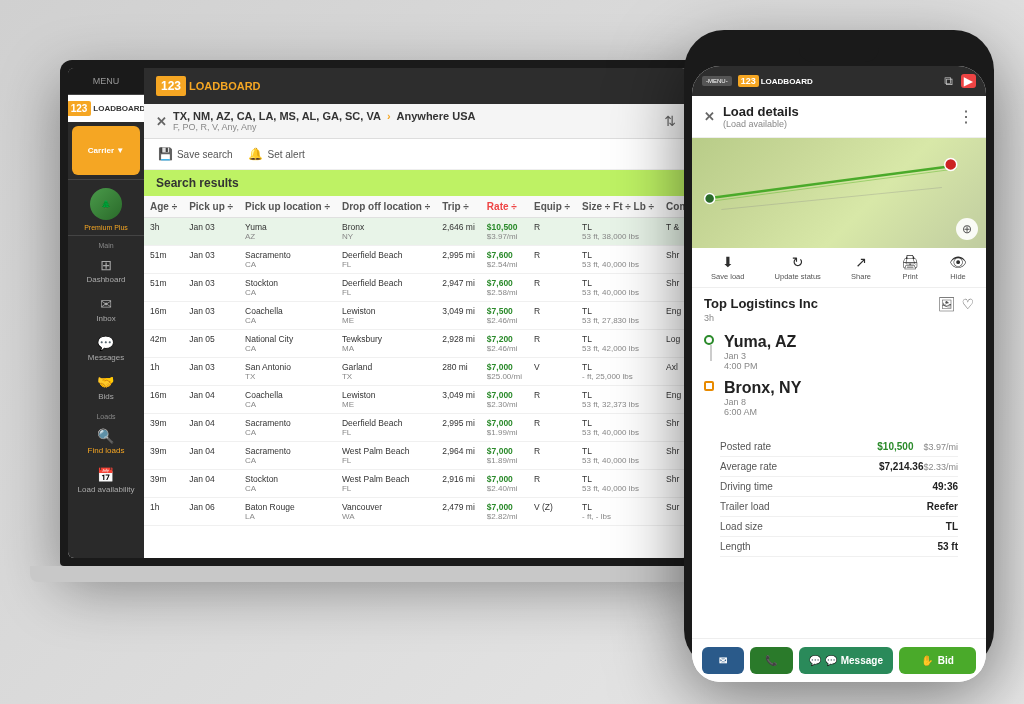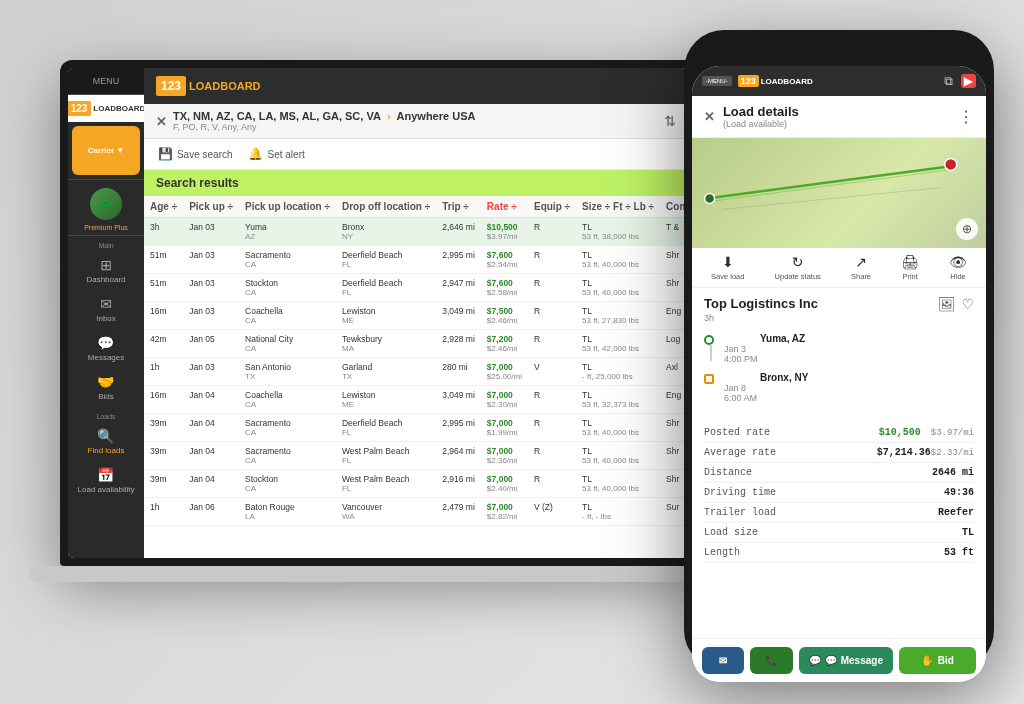--- a/index.html
+++ b/index.html
@@ -503,35 +503,34 @@
       margin-top: 2px;
       flex-shrink: 0;
     }
 
     .route-dot.dest {
       border-radius: 2px;
       border-color: #e88a00;
     }
 
     .route-info { font-size: 9px; }
-    .route-city { font-weight: 600; font-size: 10px; color: #222; margin-left: 36px; }
+    .route-city { font-weight: 600; font-size: 16px; color: #222; }
     .route-date { color: #888; }
 
     .route-line {
       width: 2px;
       height: 16px;
       background: #ccc;
       margin-left: 4px;
     }
 
     .detail-stats {
-      padding: 6px 12px;
+      padding: 6px 28px;
       flex: 1;
       overflow: auto;
-      font-family: Liberation Mono, monospace;
     }
 
     .stat-row {
       display: flex;
       justify-content: space-between;
       align-items: center;
       padding: 4px 0;
       border-bottom: 1px solid #f0f0f0;
       font-size: 10px;
     }
@@ -780,21 +779,21 @@
     <td>R</td>
     <td>TL<span class="loc-state">53 ft, 40,000 lbs</span></td>
     <td>Shr</td>
   </tr>
                   <tr>
     <td>39m</td>
     <td>Jan 04</td>
     <td>Sacramento<span class="loc-state">CA</span></td>
     <td>West Palm Beach<span class="loc-state">FL</span></td>
     <td>2,964 mi</td>
-    <td><span class="rate-green">$7,000</span><span class="rate-sub">$2.36/mi</span></td>
+    <td><span class="rate-green">$7,000</span><span class="rate-sub">$1.89/mi</span></td>
     <td>R</td>
     <td>TL<span class="loc-state">53 ft, 40,000 lbs</span></td>
     <td>Shr</td>
   </tr>
                   <tr>
     <td>39m</td>
     <td>Jan 04</td>
     <td>Stockton<span class="loc-state">CA</span></td>
     <td>West Palm Beach<span class="loc-state">FL</span></td>
     <td>2,916 mi</td>
@@ -939,24 +938,20 @@
               <span class="stat-value green">$10,500</span>
               <span class="stat-value-sub">$3.97/mi</span>
             </div>
           </div>
           <div class="stat-row">
             <span class="stat-label">Average rate</span>
             <div style="display:flex; gap:0; align-items:center;text-align:center;">
               <span class="stat-value">$7,214.36</span>
               <span class="stat-value-sub">$2.33/mi</span>
             </div>
-          </div>
-          <div class="stat-row">
-            <span class="stat-label">Distance</span>
-            <span class="stat-value">2646 mi</span>
           </div>
           <div class="stat-row">
             <span class="stat-label">Driving time</span>
             <span class="stat-value">49:36</span>
           </div>
           <div class="stat-row">
             <span class="stat-label">Trailer load</span>
             <span class="stat-value">Reefer</span>
           </div>
           <div class="stat-row">

